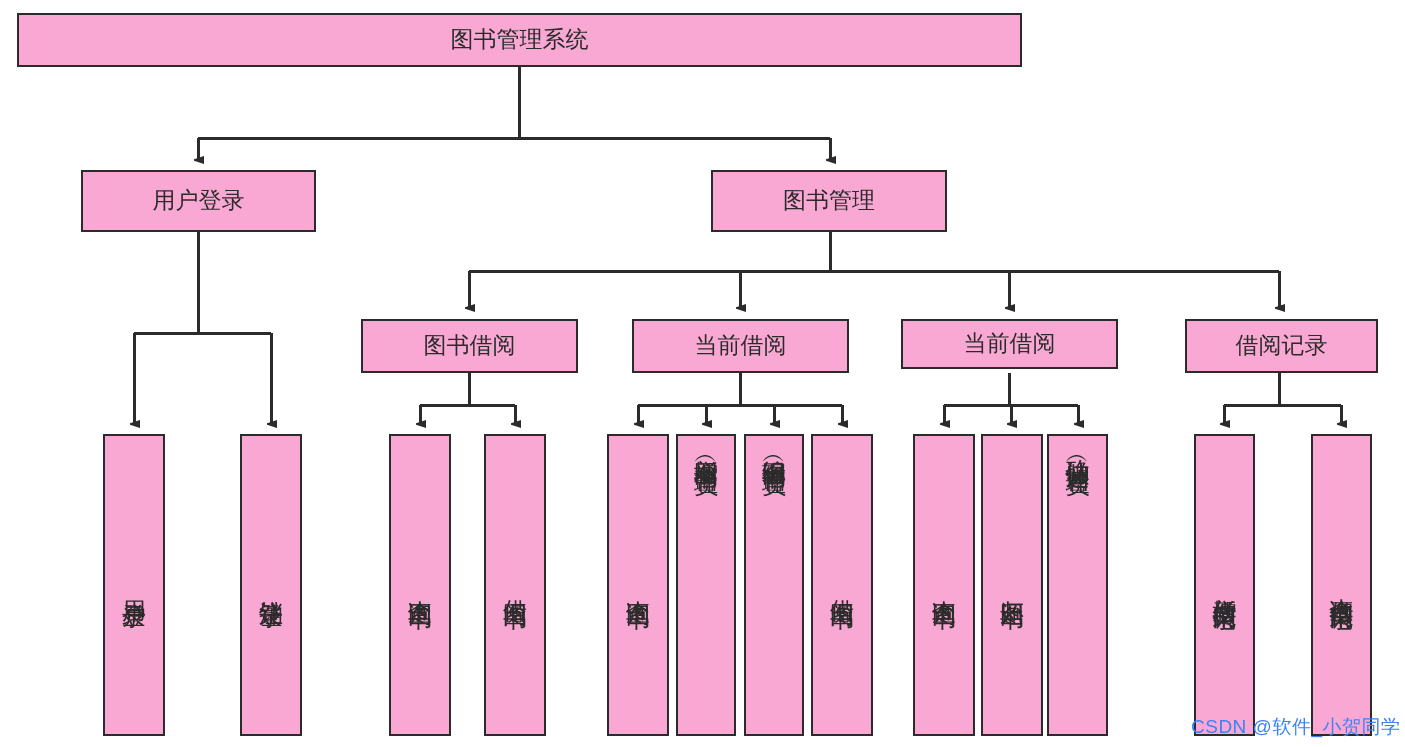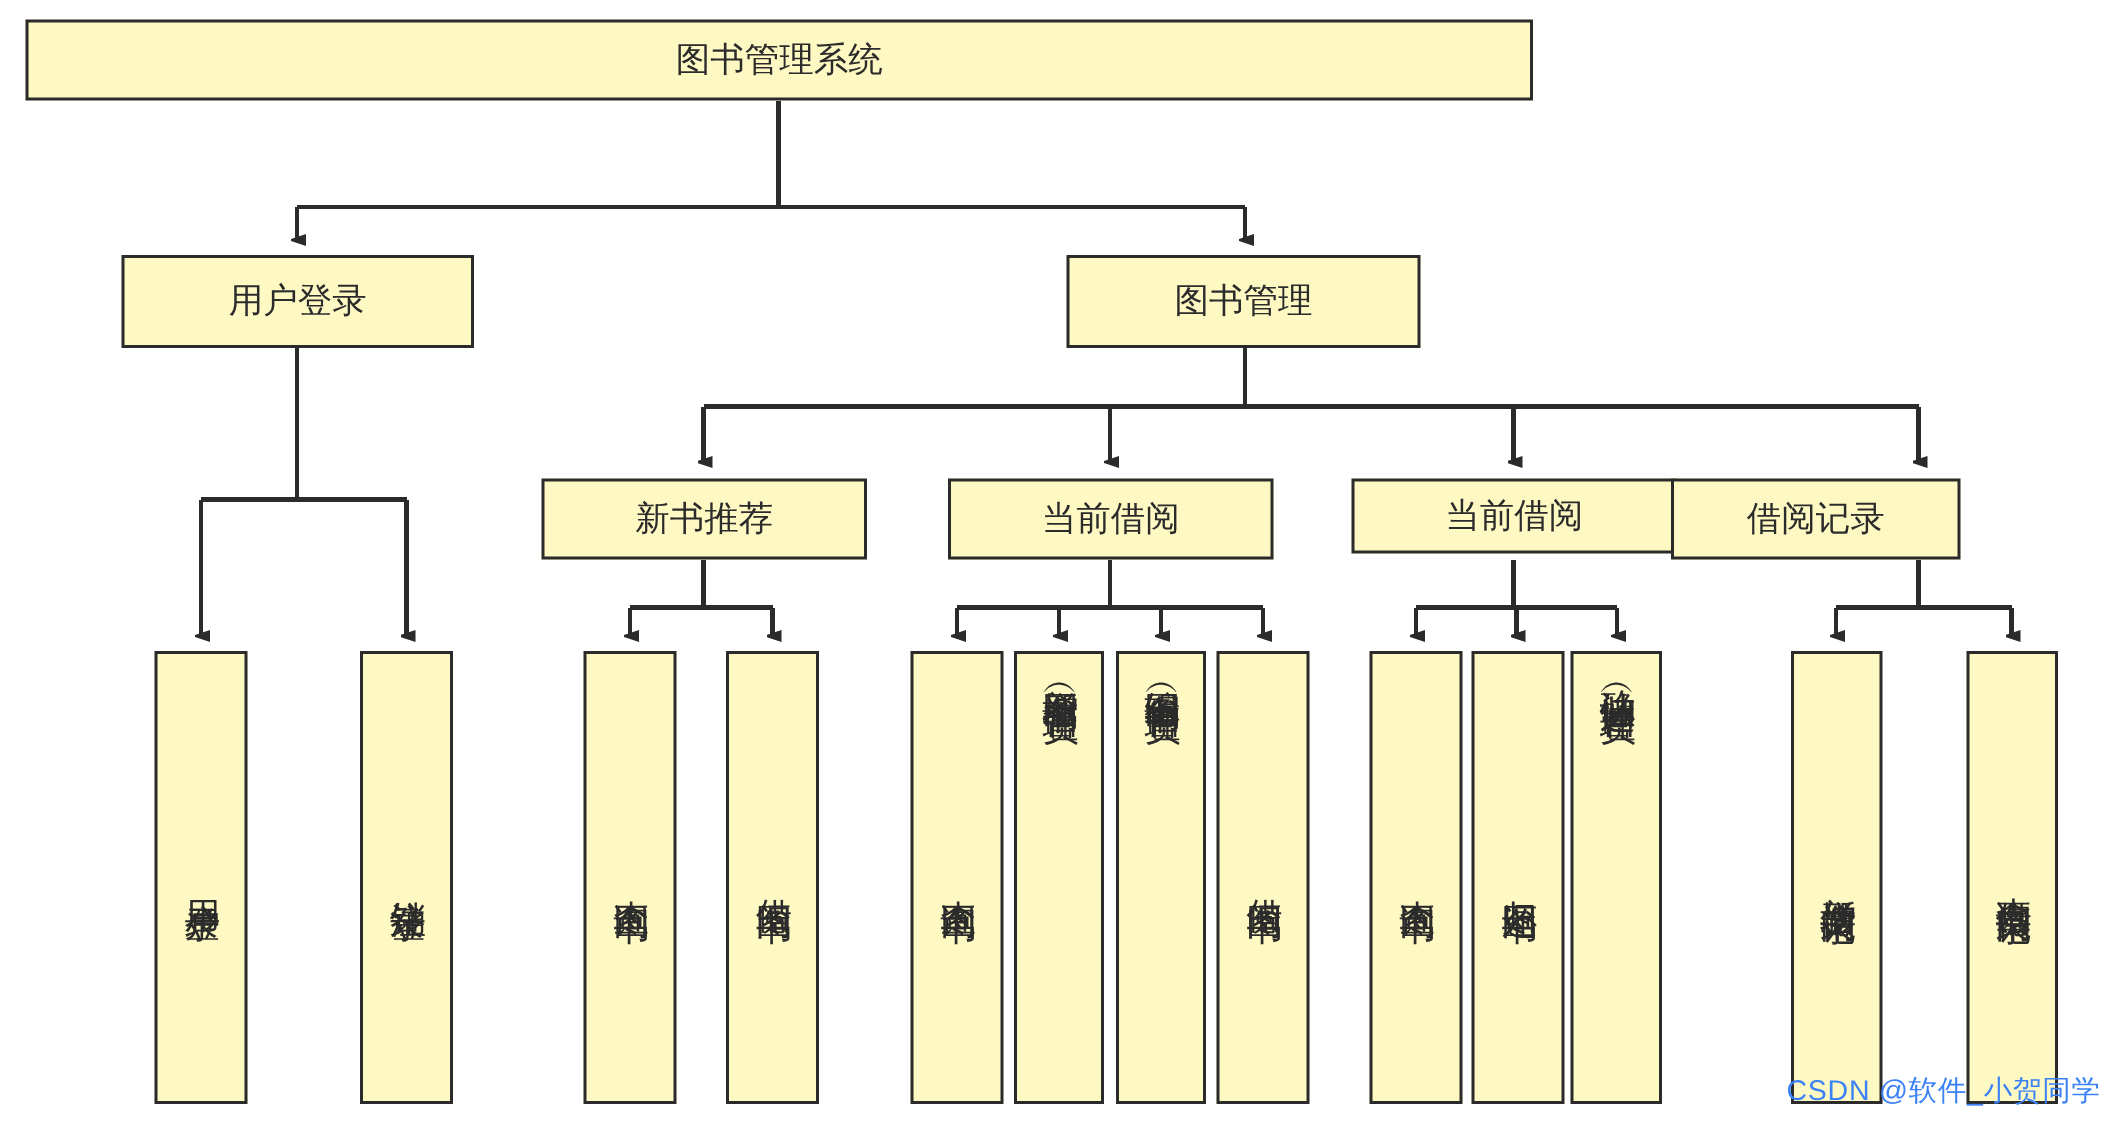--- a/index.html
+++ b/index.html
@@ -20,21 +20,21 @@
   #diagram-svg {
     position: absolute;
     left: 0;
     top: 0;
     width: 1405px;
     height: 747px;
   }
   .node-box {
     position: absolute;
     box-sizing: border-box;
-    background: #fef9c3;
+    background: #f9a8d4;
     border: 2px solid #2b2b2b;
     display: flex;
     align-items: center;
     justify-content: center;
     overflow: hidden;
   }
   .node-label {
     color: #2b2b2b;
     line-height: 1.12;
     text-align: center;
@@ -132,29 +132,29 @@
   </div>
 
   <div class="node-box node-horizontal" style="left:81px; top:170px; width:235px; height:62px;">
     <span class="node-label">用户登录</span>
   </div>
   <div class="node-box node-horizontal" style="left:711px; top:170px; width:236px; height:62px;">
     <span class="node-label">图书管理</span>
   </div>
 
   <div class="node-box node-horizontal" style="left:361px; top:319px; width:217px; height:54px;">
-    <span class="node-label">新书推荐</span>
+    <span class="node-label">图书借阅</span>
   </div>
   <div class="node-box node-horizontal" style="left:632px; top:319px; width:217px; height:54px;">
     <span class="node-label">当前借阅</span>
   </div>
   <div class="node-box node-horizontal" style="left:901px; top:319px; width:217px; height:50px;">
     <span class="node-label">当前借阅</span>
   </div>
-  <div class="node-box node-horizontal" style="left:1114px; top:319px; width:193px; height:54px;">
+  <div class="node-box node-horizontal" style="left:1185px; top:319px; width:193px; height:54px;">
     <span class="node-label">借阅记录</span>
   </div>
 
   <div class="node-box node-vertical center-v" style="left:103px; top:434px; width:62px; height:302px;">
     <span class="node-label">用户登录</span>
   </div>
   <div class="node-box node-vertical center-v" style="left:240px; top:434px; width:62px; height:302px;">
     <span class="node-label">注销登录</span>
   </div>
 

